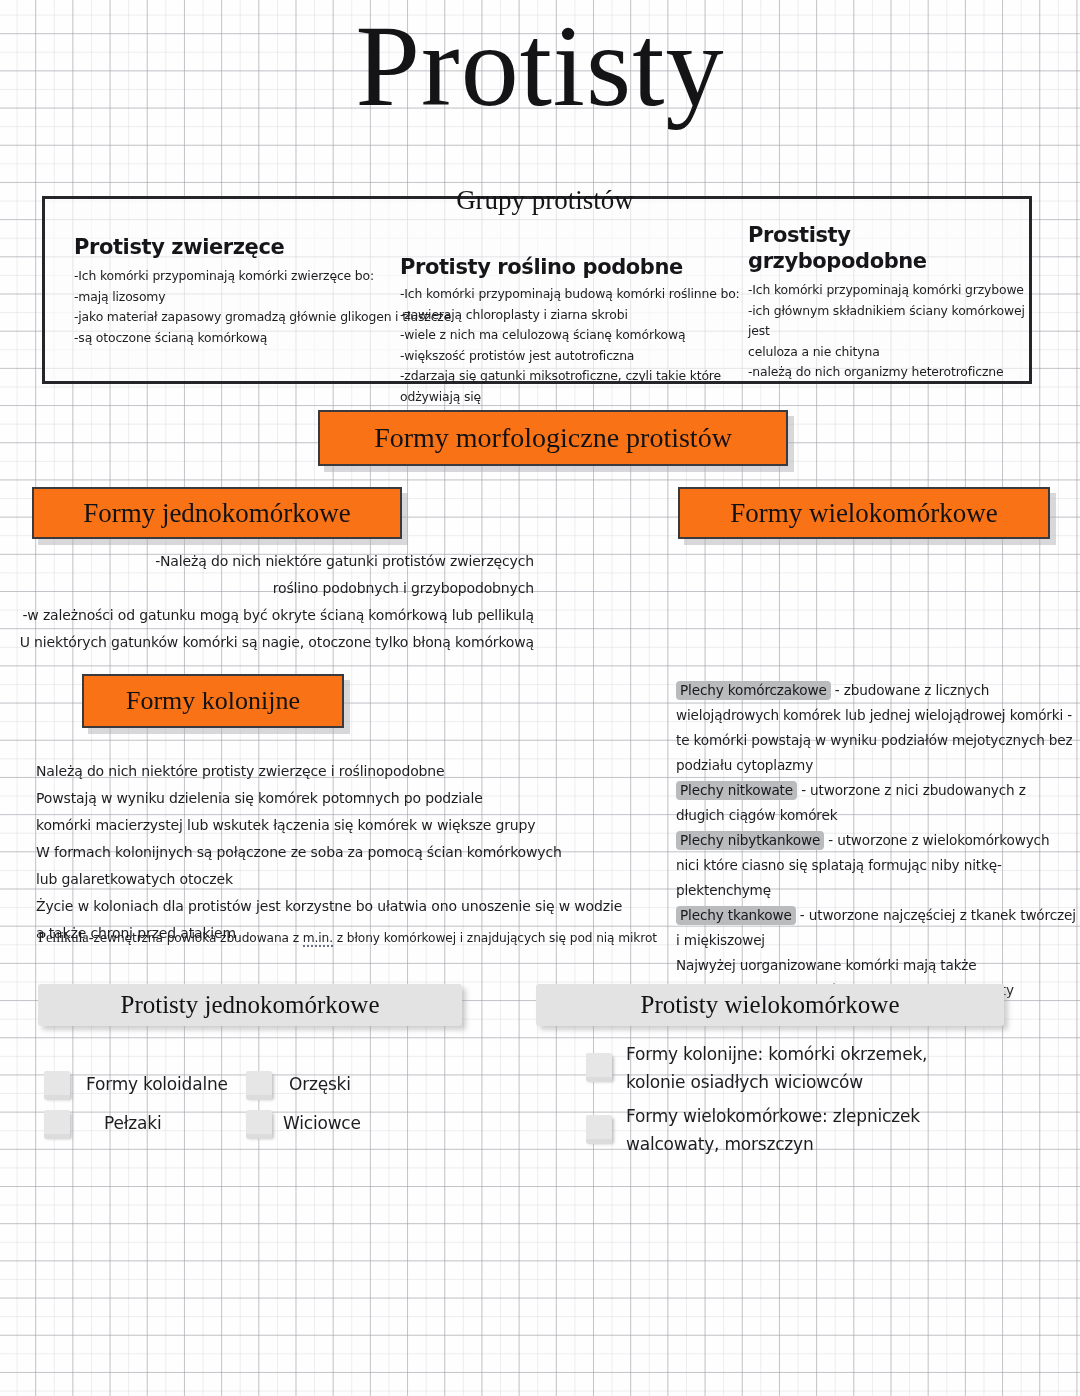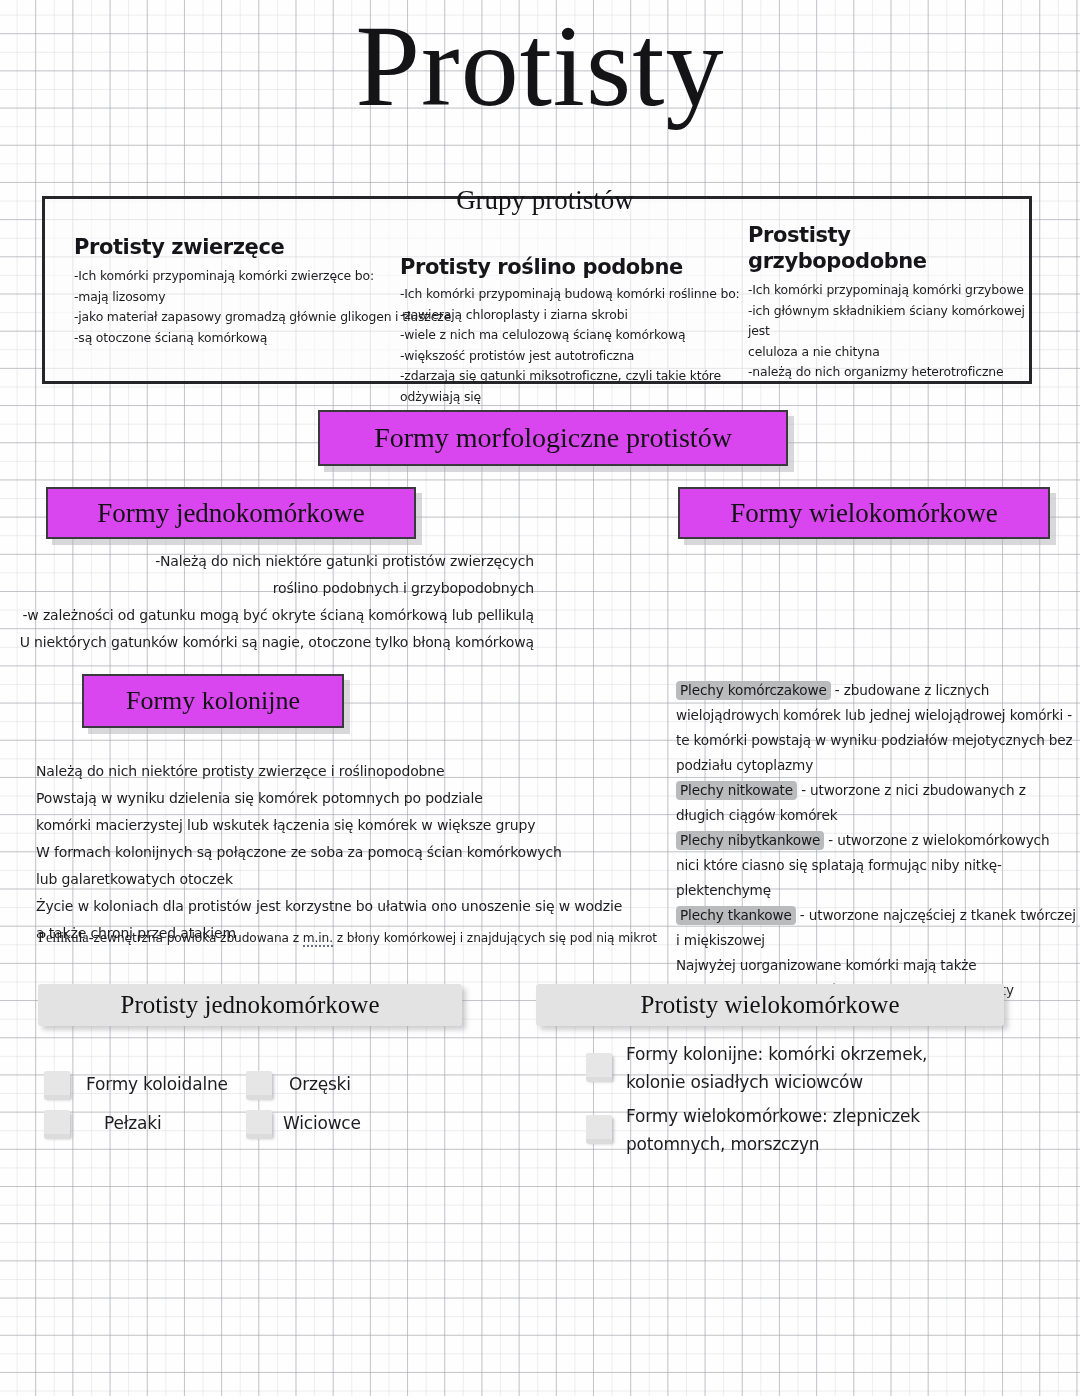--- a/index.html
+++ b/index.html
@@ -101,21 +101,21 @@
 
   #col-animal { position: absolute; left: 74px;  top: 234px; width: 330px; }
   #col-plant  { position: absolute; left: 400px; top: 226px; width: 345px; }
   #col-fungi  { position: absolute; left: 748px; top: 222px; width: 285px; }
   #col-fungi .col-line { white-space: normal; }
   #col-plant .col-line { white-space: normal; }
 
   
   .plate {
     position: absolute;
-    background: #d946ef;
+    background: #f97316;
     border: 2px solid #3a3a3e;
     box-shadow: 6px 6px 0 rgba(170,170,175,0.45);
     box-sizing: border-box;
     display: flex;
     align-items: center;
     justify-content: center;
     font-family: "Liberation Serif", "DejaVu Serif", serif;
     color: #121215;
   }
   .plate-soft {
@@ -126,21 +126,21 @@
     box-shadow: 4px 4px 5px rgba(150,150,155,0.45);
     box-sizing: border-box;
     display: flex;
     align-items: center;
     justify-content: center;
     font-family: "Liberation Serif", "DejaVu Serif", serif;
     color: #121215;
   }
 
   #plate-morph   { left: 318px; top: 410px; width: 470px; height: 56px; font-size: 28px; }
-  #plate-jedno   { left: 46px;  top: 487px; width: 370px; height: 52px; font-size: 27px; text-align: right; }
+  #plate-jedno   { left: 32px;  top: 487px; width: 370px; height: 52px; font-size: 27px; text-align: right; }
   #plate-wielo   { left: 678px; top: 487px; width: 372px; height: 52px; font-size: 27px; }
   #plate-kolon   { left: 82px;  top: 674px; width: 262px; height: 54px; font-size: 26px; }
   #plate-pj      { left: 38px;  top: 984px; width: 424px; height: 42px; font-size: 25px; }
   #plate-pw      { left: 536px; top: 984px; width: 468px; height: 42px; font-size: 25px; }
 
   
   .body-block {
     position: absolute;
     font-family: "DejaVu Sans", sans-serif;
     font-size: 14px;
@@ -316,15 +316,15 @@
 
   <div class="cbox" style="left:246px; top:1110px;"></div>
   <div class="cb-label" style="left:283px; top:1110px;">Wiciowce</div>
 
   <div id="plate-pw" class="plate-soft">Protisty wielokomórkowe</div>
 
   <div class="cbox" style="left:586px; top:1053px;"></div>
   <div class="cb-label two-line" style="left:626px; top:1040px;">Formy kolonijne: komórki okrzemek, kolonie osiadłych wiciowców</div>
 
   <div class="cbox" style="left:586px; top:1115px;"></div>
-  <div class="cb-label two-line" style="left:626px; top:1102px;">Formy wielokomórkowe: zlepniczek potomnych, morszczyn</div>
+  <div class="cb-label two-line" style="left:626px; top:1102px;">Formy wielokomórkowe: zlepniczek walcowaty, morszczyn</div>
 
 </div>
 
 </body></html>

